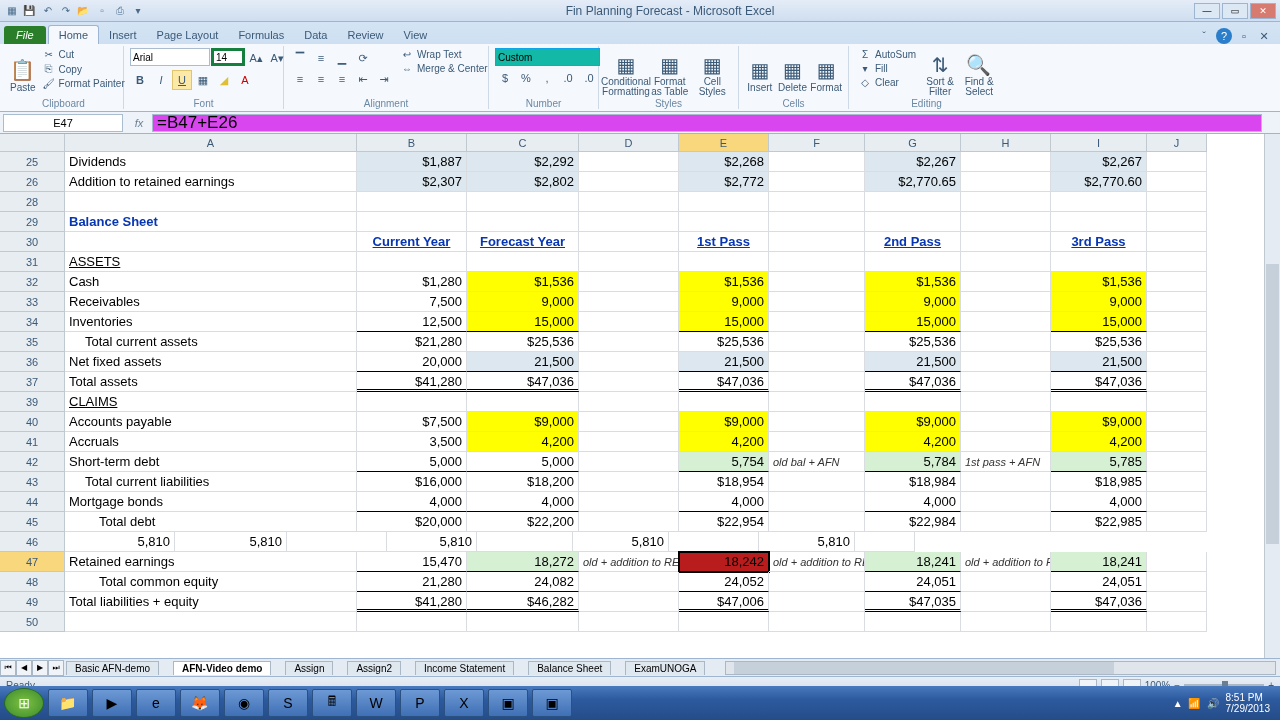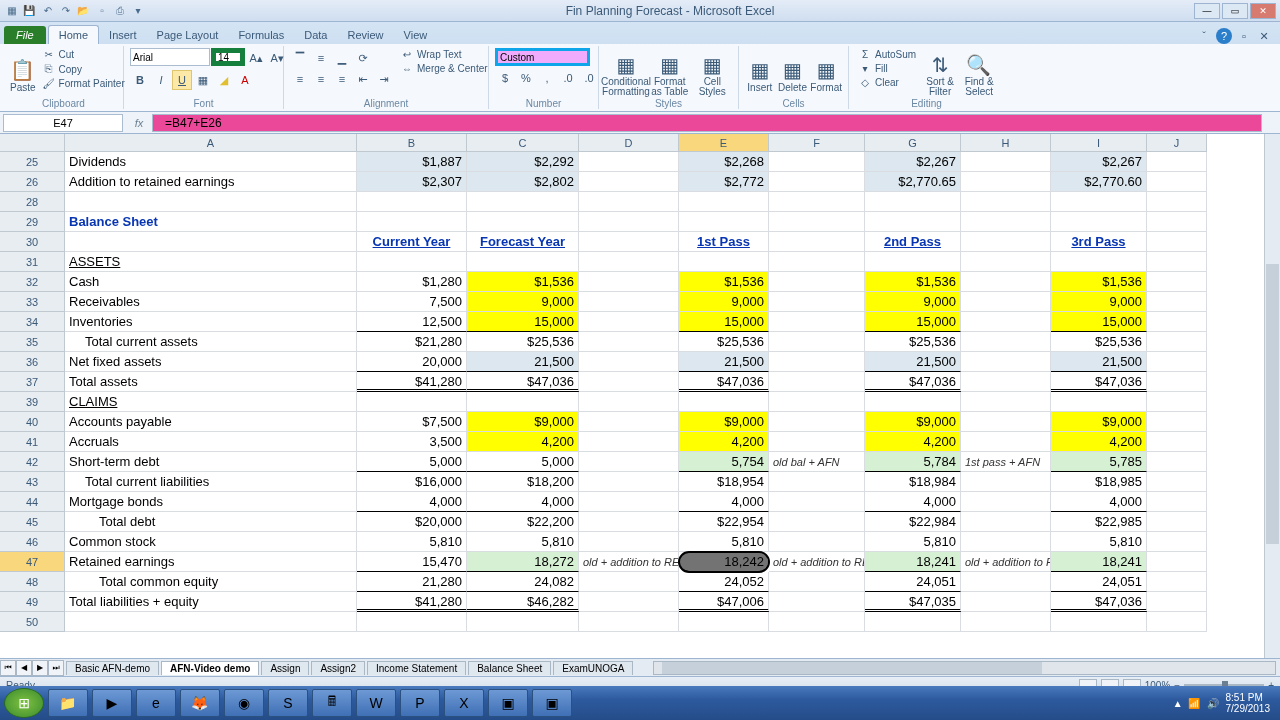--- a/index.html
+++ b/index.html
@@ -26,32 +26,32 @@
 .ribbon { height:68px; background:#f5f8fc; border-bottom:1px solid #9db5d0; display:flex; padding:2px 4px; }
 .group { border-right:1px solid #cdd9e7; padding:2px 6px 0; display:flex; flex-direction:column; position:relative; }
 .group .glabel { position:absolute; bottom:0; left:0; right:0; text-align:center; font-size:10px; color:#6b88a4; }
 .group .gbody { flex:1; display:flex; gap:3px; align-items:flex-start; }
 .bigbtn { display:flex; flex-direction:column; align-items:center; justify-content:center; width:42px; height:54px; font-size:10px; color:#3b5a78; cursor:pointer; }
 .bigbtn .ic { font-size:20px; }
 .smallcol { display:flex; flex-direction:column; gap:1px; }
 .smallbtn { display:flex; align-items:center; gap:3px; padding:1px 3px; font-size:10px; color:#3b5a78; cursor:pointer; white-space:nowrap; }
 .smallbtn .ic { width:14px; display:inline-block; text-align:center; }
 .fontsel { width:80px; height:18px; border:1px solid #aabccf; background:#fff; font-size:10px; padding:0 2px; }
-.sizesel { width:34px; height:18px; border:5px solid #15803d; background:#fff; font-size:10px; padding:0 2px; }
+.sizesel { width:34px; height:18px; border:3px solid #15803d; background:#fff; font-size:10px; padding:0 2px; }
 .btnrow { display:flex; gap:1px; }
 .tb { width:20px; height:20px; border:1px solid transparent; display:inline-flex; align-items:center; justify-content:center; font-size:11px; color:#3b5a78; cursor:pointer; }
 .tb.active { background:#fde9a7; border-color:#e0c56f; }
-.numfmt { width:95px; height:18px; border:3px solid #0ea5e9; background:#f0abfc; font-size:10px; padding:0 2px; }
+.numfmt { width:105px; height:18px; border:1px solid #0ea5e9; background:#14b8a6; font-size:10px; padding:0 2px; }
 
 
 .fbarrow { height:22px; background:#eef3f9; border-bottom:1px solid #9db5d0; display:flex; align-items:center; }
 .namebox { width:120px; height:18px; margin:0 3px; border:1px solid #aabccf; background:#fff; font-size:11px; padding:0 4px; text-align:center; }
 .fxbtns { display:flex; gap:2px; padding:0 4px; }
 .fxbtns span { width:18px; height:18px; display:inline-flex; align-items:center; justify-content:center; color:#6b7f93; }
-.fbar { flex:1; height:18px; border:1px solid #aabccf; background:#ec4899; font-size:12px; padding:0 12px; margin-right:18px; }
+.fbar { flex:1; height:18px; border:1px solid #aabccf; background:#d946ef; font-size:17px; padding:0 4px; margin-right:18px; }
 
 
 .gridwrap { position:relative; background:#fff; }
 .selectall { position:absolute; left:0; top:0; width:65px; height:18px; background:#e8edf2; border-right:1px solid #c0c8d0; border-bottom:1px solid #c0c8d0; }
 .colhdrs { display:flex; margin-left:65px; height:18px; }
 .colhdr { background:#e8edf2; border-right:1px solid #c0c8d0; border-bottom:1px solid #c0c8d0; text-align:center; font-size:11px; color:#3b5a78; line-height:18px; }
 .colhdr.active { background:#f9d77c; }
 .rows { }
 .row { display:flex; height:20px; }
 .rowhdr { width:65px; background:#e8edf2; border-right:1px solid #c0c8d0; border-bottom:1px solid #c0c8d0; text-align:center; font-size:11px; color:#3b5a78; line-height:20px; flex-shrink:0; }
@@ -61,21 +61,21 @@
 .cell.bold { font-weight:bold; }
 .cell.und { text-decoration:underline; }
 .cell.blue { background:#dce7ef; }
 .cell.yellow { background:#ffff00; }
 .cell.lgreen { background:#d6f0d3; }
 .cell.bluetext { color:#0836b3; }
 .cell.indent1 { padding-left:20px; }
 .cell.indent2 { padding-left:34px; }
 .cell.bordbot { border-bottom:1px solid #000; }
 .cell.borddbl { border-bottom:3px double #000; }
-.cell.active { outline:2px solid #000; outline-offset:-1px; background:#737373;border-radius:10px; }
+.cell.active { outline:2px solid #000; outline-offset:-1px; background:#b91c1c; }
 .cell.note { font-style:italic; font-size:11px; color:#333; }
 .cell.hdrcell { text-align:center; }
 
 
 .cA{width:292px;} .cB{width:110px;} .cC{width:112px;} .cD{width:100px;} .cE{width:90px;} .cF{width:96px;} .cG{width:96px;} .cH{width:90px;} .cI{width:96px;} .cJ{width:60px;}
 
 
 .sheetbar { height:18px; background:#e4ebf2; border-top:1px solid #9db5d0; display:flex; align-items:center; font-size:10px; }
 .sheetbar .navbtns { display:flex; }
 .sheetbar .navbtns span { width:16px; height:16px; border:1px solid #aab8c6; display:inline-flex; align-items:center; justify-content:center; background:#f0f4f8; font-size:8px; }
@@ -567,21 +567,20 @@
         <div class="cell cD"></div>
         <div class="cell cE r">$22,954</div>
         <div class="cell cF"></div>
         <div class="cell cG r">$22,984</div>
         <div class="cell cH"></div>
         <div class="cell cI r">$22,985</div>
         <div class="cell cJ"></div>
       </div>
       <div class="row">
         <div class="rowhdr">46</div>
-        <div class="cell cA">Common stock</div>
         <div class="cell cB r">5,810</div>
         <div class="cell cC r">5,810</div>
         <div class="cell cD"></div>
         <div class="cell cE r">5,810</div>
         <div class="cell cF"></div>
         <div class="cell cG r">5,810</div>
         <div class="cell cH"></div>
         <div class="cell cI r">5,810</div>
         <div class="cell cJ"></div>
       </div>
@@ -643,21 +642,21 @@
     </div>
 </div>
 
 <div class="sheetbar">
   <div class="navbtns">
     <span>⏮</span>
     <span>◀</span>
     <span>▶</span>
     <span>⏭</span>
   </div>
-  <div id="sheettabs" style="display:flex;">
+  <div id="sheettabs" style="display:flex;gap:12px;">
       <div class="sheettab">Basic AFN-demo</div>
       <div class="sheettab active">AFN-Video demo</div>
       <div class="sheettab">Assign</div>
       <div class="sheettab">Assign2</div>
       <div class="sheettab">Income Statement</div>
       <div class="sheettab">Balance Sheet</div>
       <div class="sheettab">ExamUNOGA</div>
     </div>
   <div class="hscroll">
       <div class="thumb"></div>

